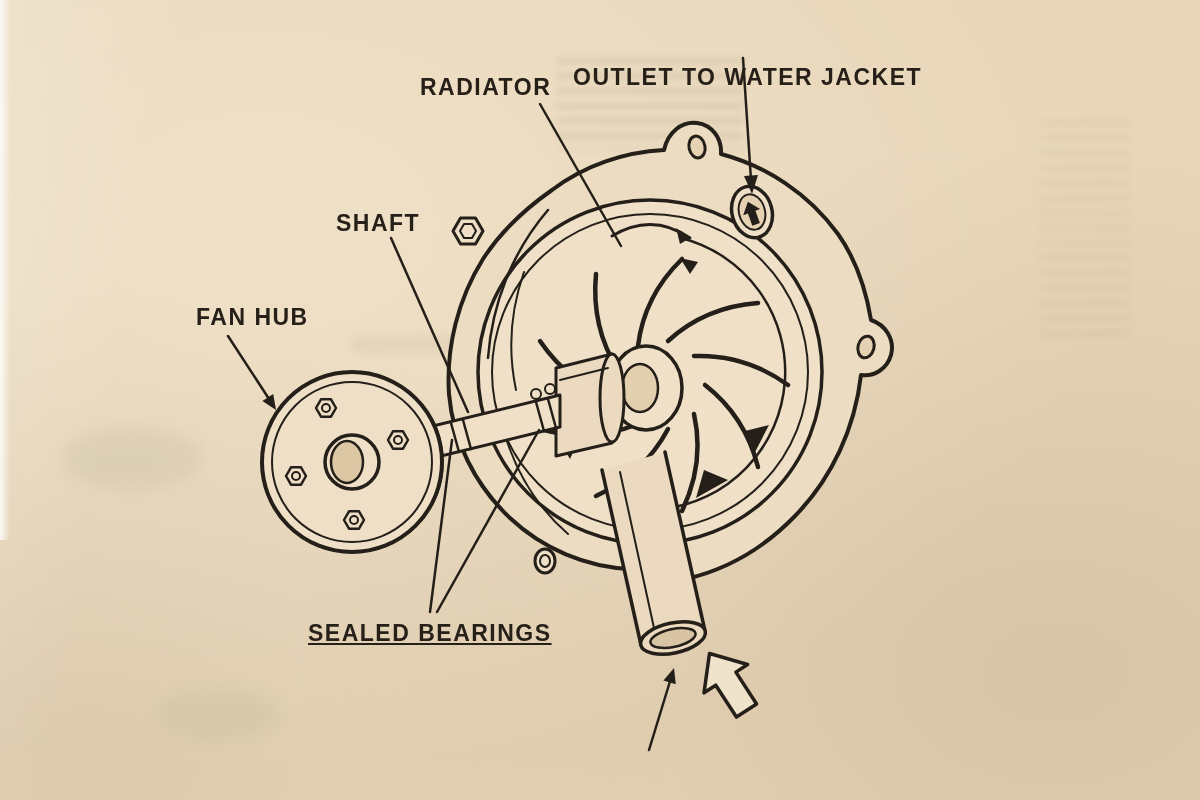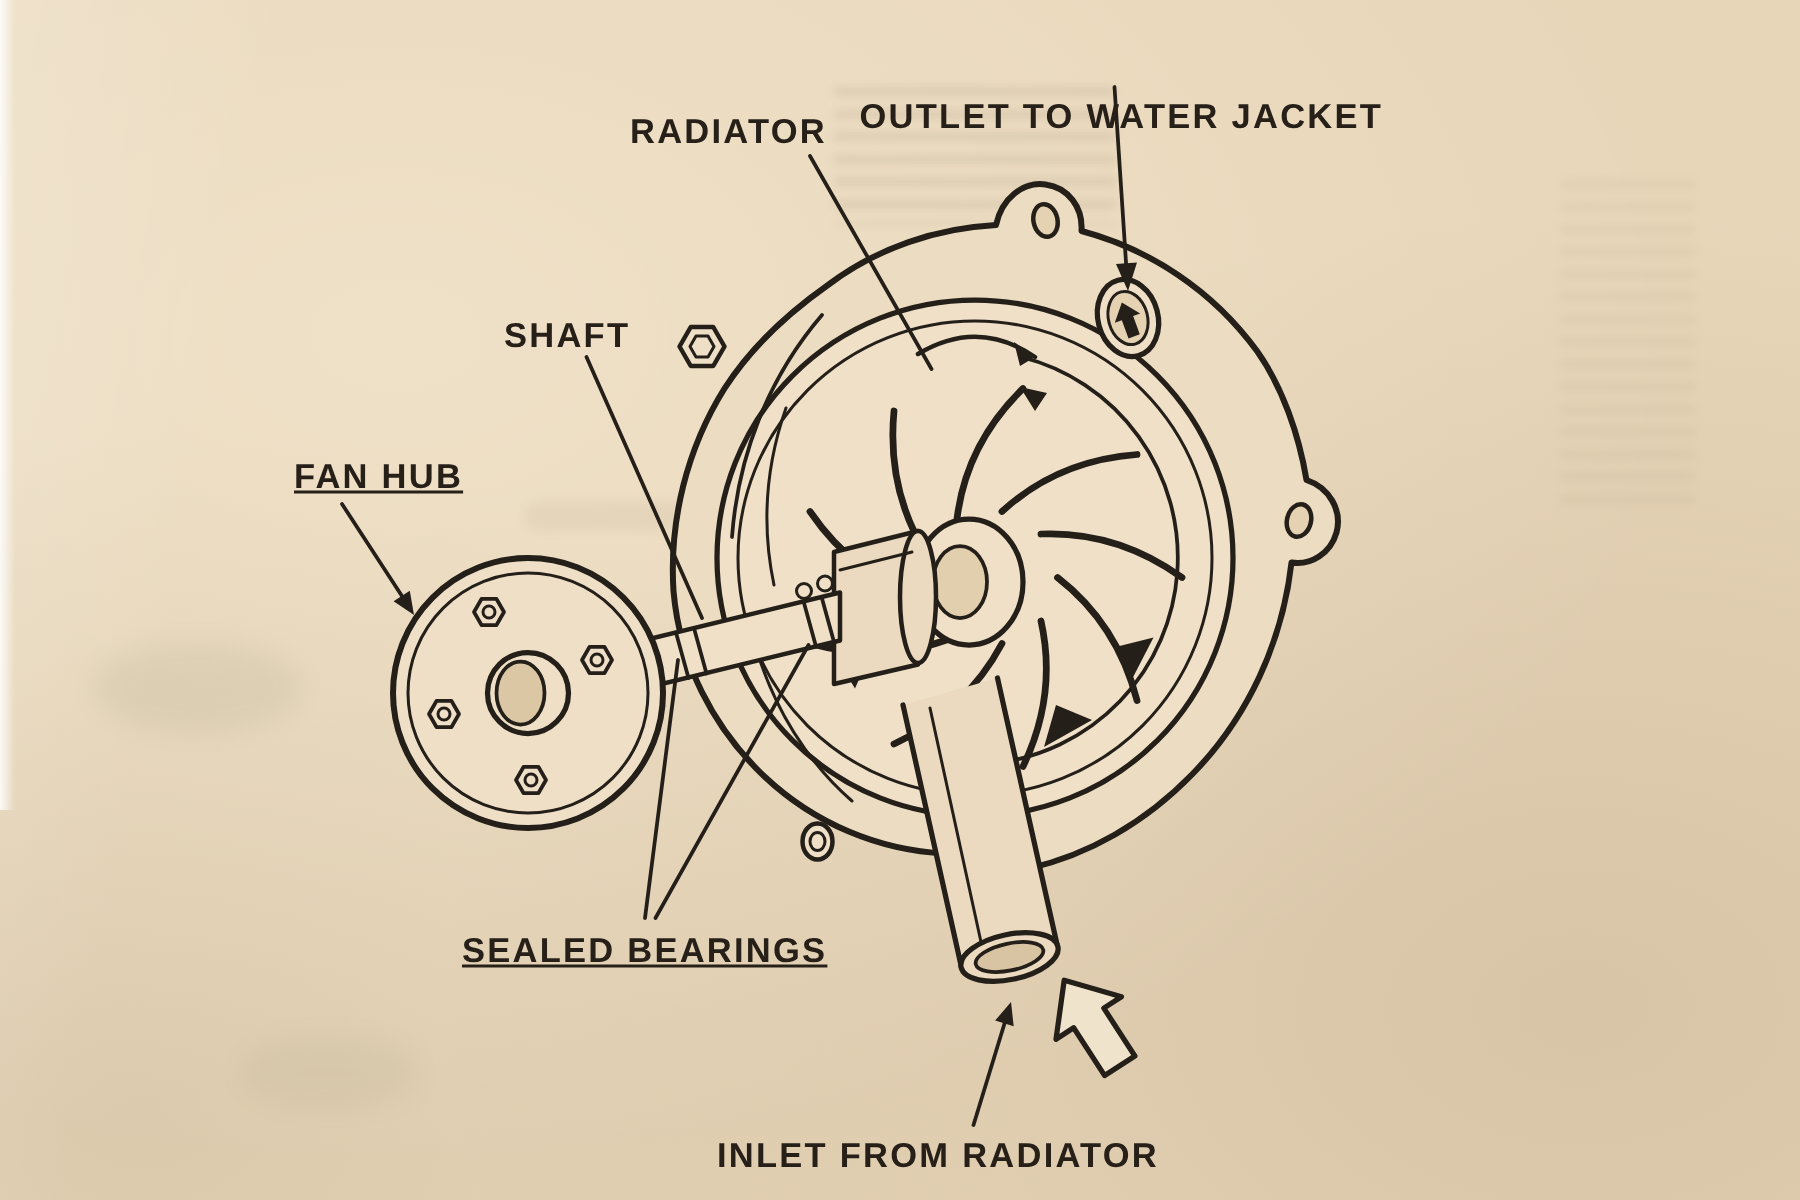--- a/index.html
+++ b/index.html
@@ -223,19 +223,18 @@
       <polygon points="674,668 675.8,684.2 663.4,680.4" fill="#241f19" stroke="none"></polygon>
     </g>
   </svg>
 
   <div class="callout" style="left:573px; top:22px;margin-top:42px;">OUTLET TO WATER JACKET</div>
 
   <div class="callout" style="left:420px; top:74px;">RADIATOR</div>
 
   <div class="callout" style="left:336px; top:210px;text-align:center;">SHAFT</div>
 
-  <div class="callout" style="left:196px; top:304px;text-decoration:underline;">FAN HUB</div>
+  <div class="callout" style="left:196px; top:304px;">FAN HUB</div>
 
   <div class="callout" style="left:308px; top:620px;text-decoration:underline;">SEALED BEARINGS</div>
 
-  <div class="callout" style="left:478px; top:757px;">INLET FROM RADIATOR</div>
 
 </div>
 
 </body></html>

